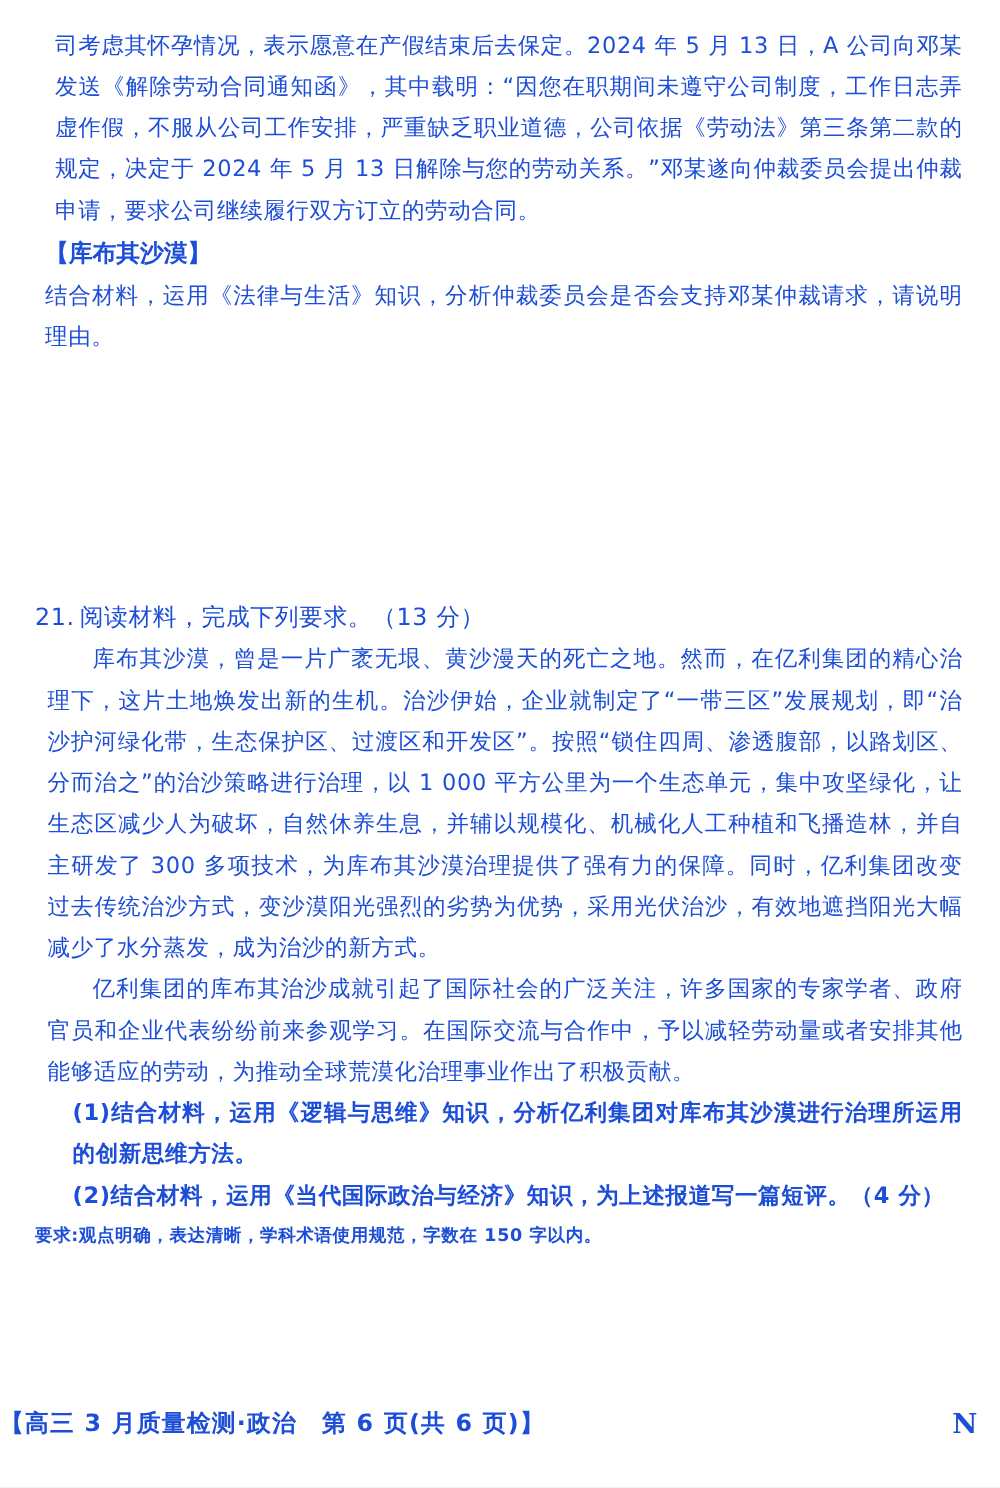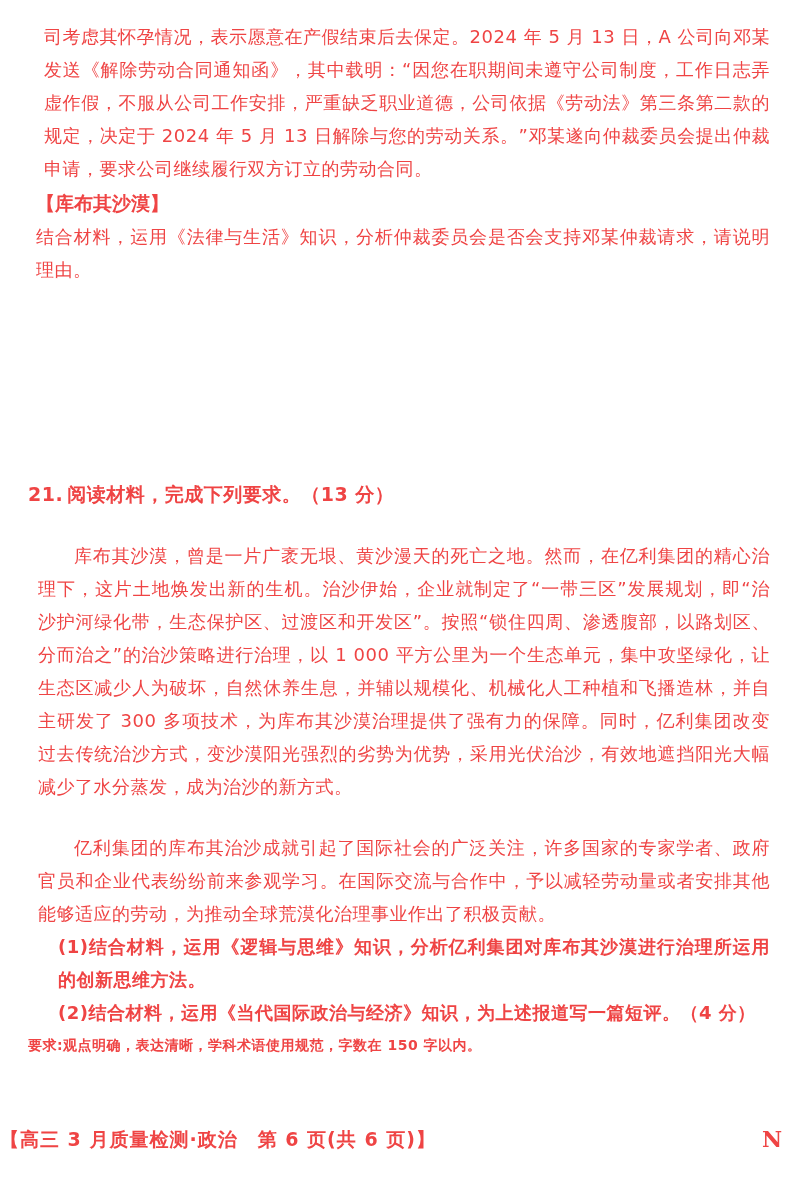--- a/index.html
+++ b/index.html
@@ -3,21 +3,21 @@
 <meta charset="utf-8">
 <style>
   * { margin: 0; padding: 0; box-sizing: border-box; }
   html, body { background: #e8e8e8; }
   .page {
     position: relative;
     width: 800px;
     height: 1190px;
     margin: 0 auto;
     background: #ffffff;
-    color: #ef4444;
+    color: #1d4ed8;
     font-family: "DejaVu Sans", sans-serif;
     overflow: hidden;
   }
   .sec-top {
     position: absolute;
     top: 20px;
     left: 36px;
     width: 734px;
   }
   p.material {
@@ -28,38 +28,38 @@
     letter-spacing: 0.5px;
   }
   .cont-indent { padding-left: 8px; }
   .law-heading {
     font-size: 19px;
     line-height: 33px;
     font-weight: 700;
     margin-top: 2px;
   }
   .first-indent-1 { text-indent: 1.2em; }
-  .first-indent-2 { text-indent: 2em; margin-top: 28px; }
+  .first-indent-2 { text-indent: 2em; }
   p.task {
     font-size: 18px;
     line-height: 33px;
     font-weight: 400;
     text-align: justify;
     letter-spacing: 0.5px;
   }
   .sec-q21 {
     position: absolute;
     top: 478px;
     left: 28px;
     width: 742px;
   }
   .stem {
     font-size: 19px;
     line-height: 33px;
-    font-weight: 700;
+    font-weight: 400;
     letter-spacing: 0.5px;
   }
   .stem .qnum { margin-right: 4px; }
   .q21-mat { margin-left: 10px; width: 732px; }
   .subq {
     margin-left: 30px;
     font-size: 18px;
     line-height: 33px;
     font-weight: 700;
     text-align: justify;

